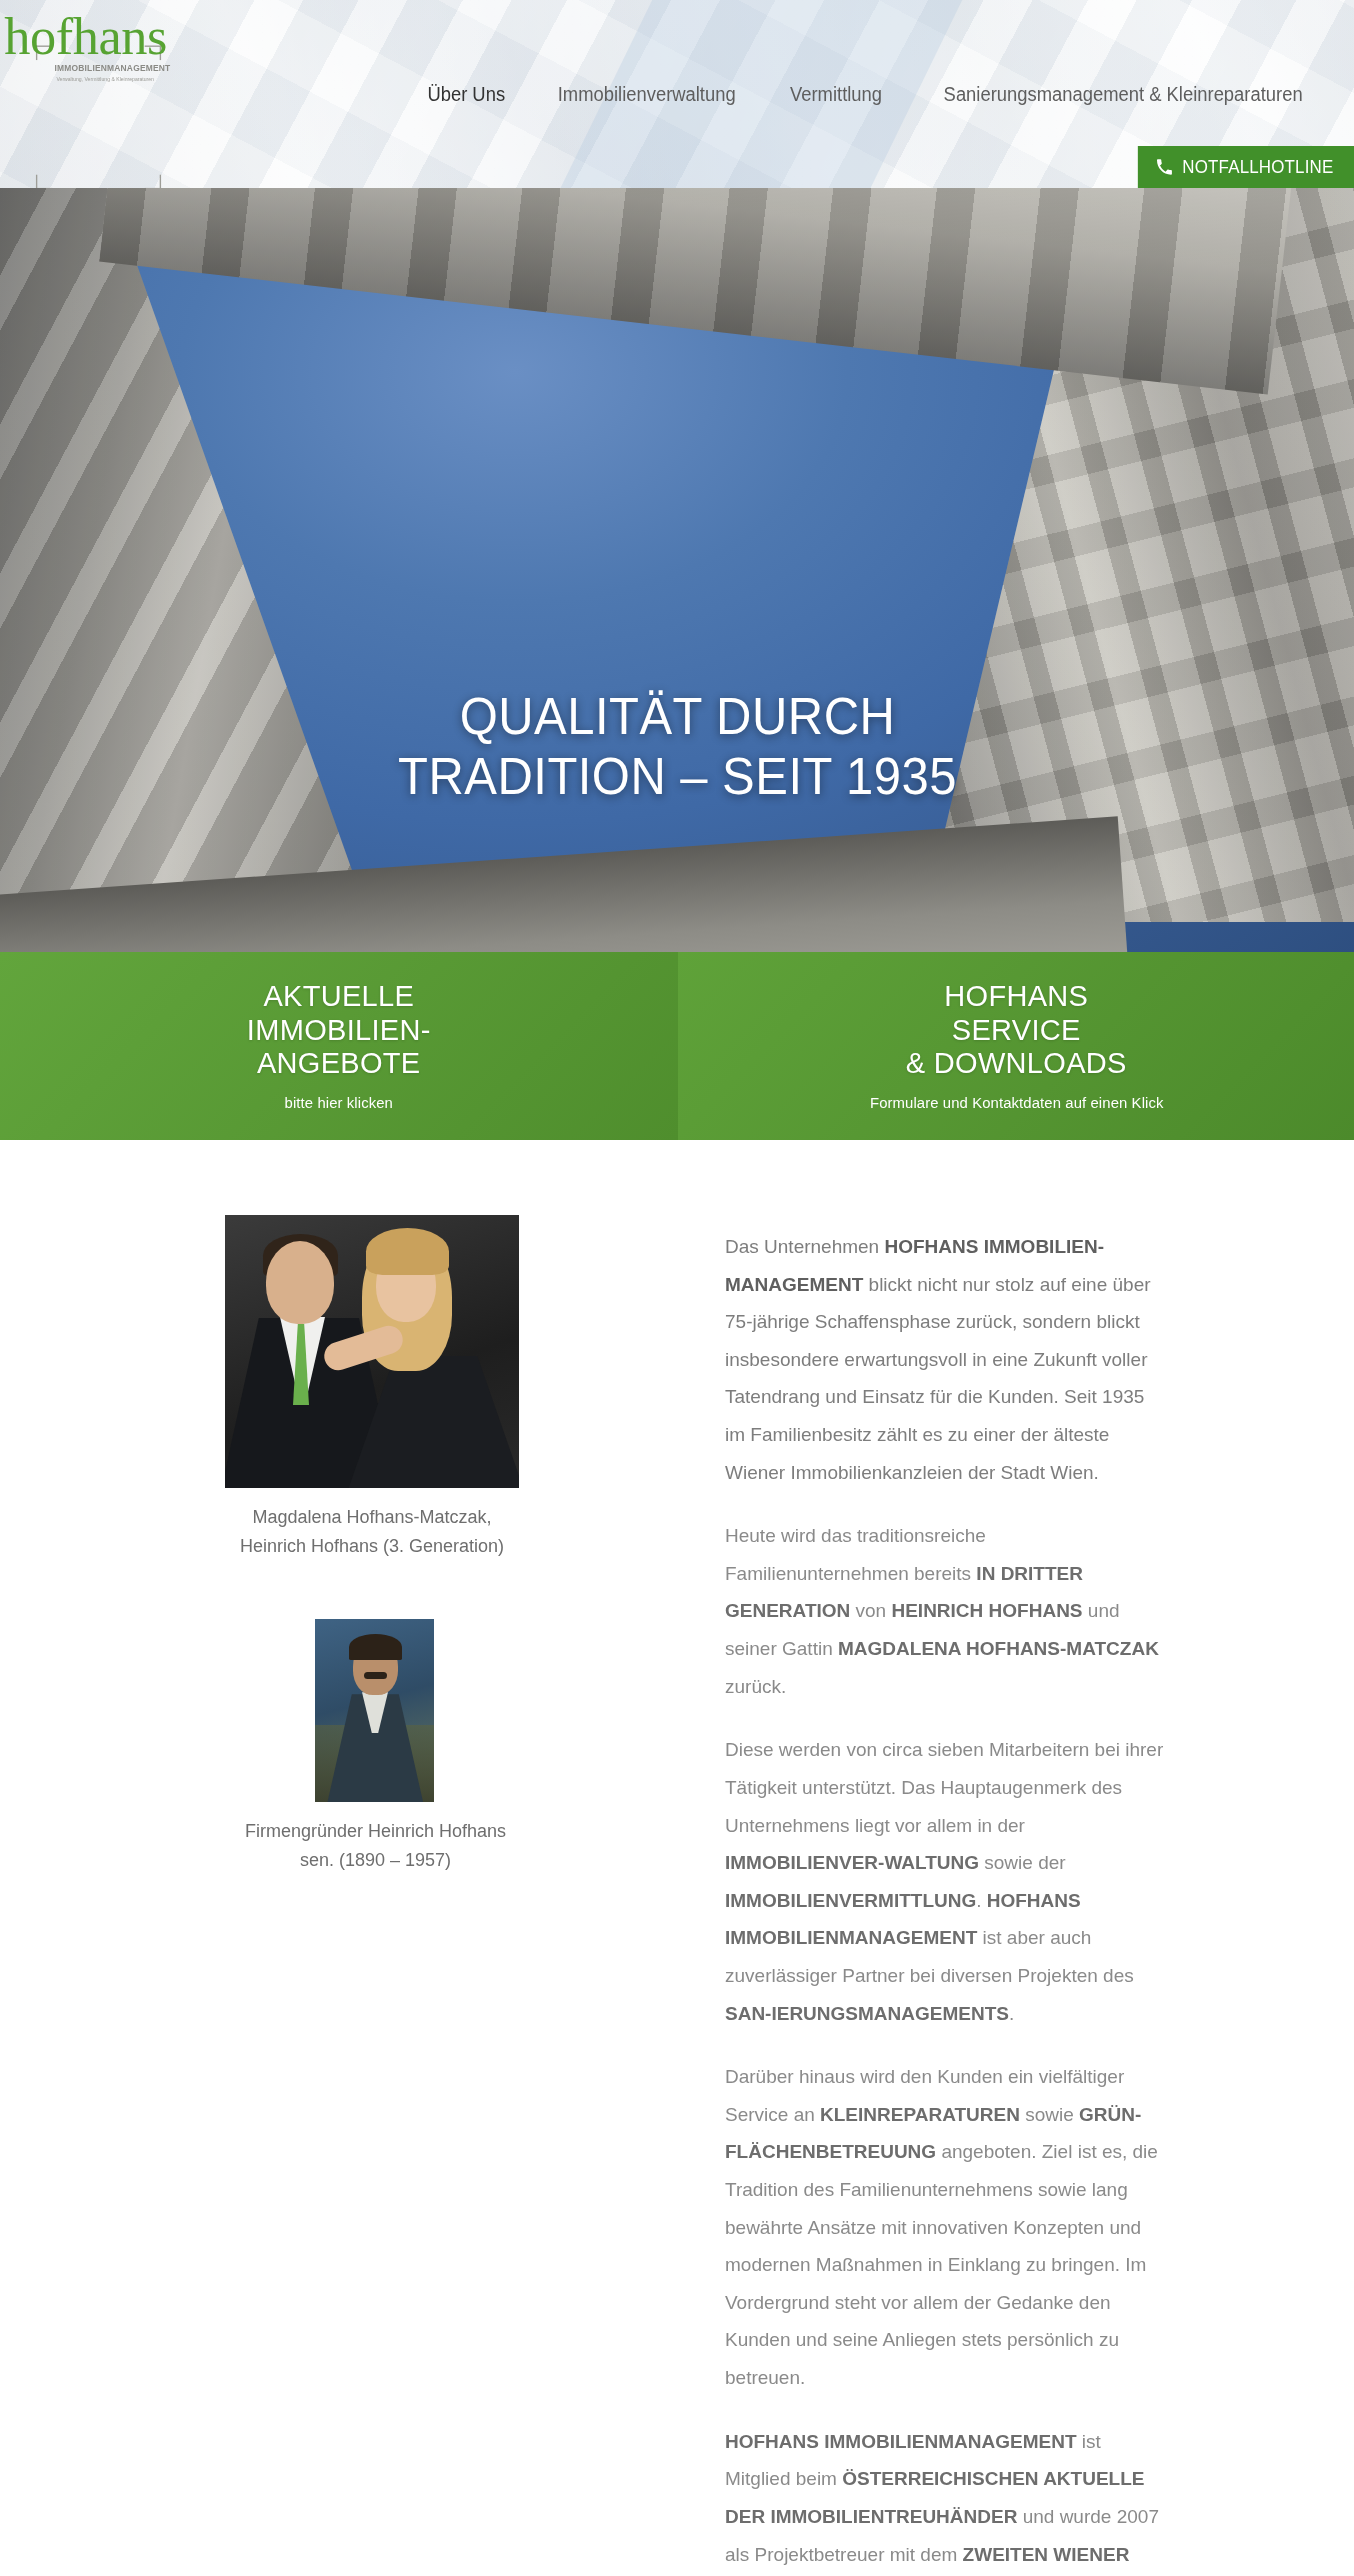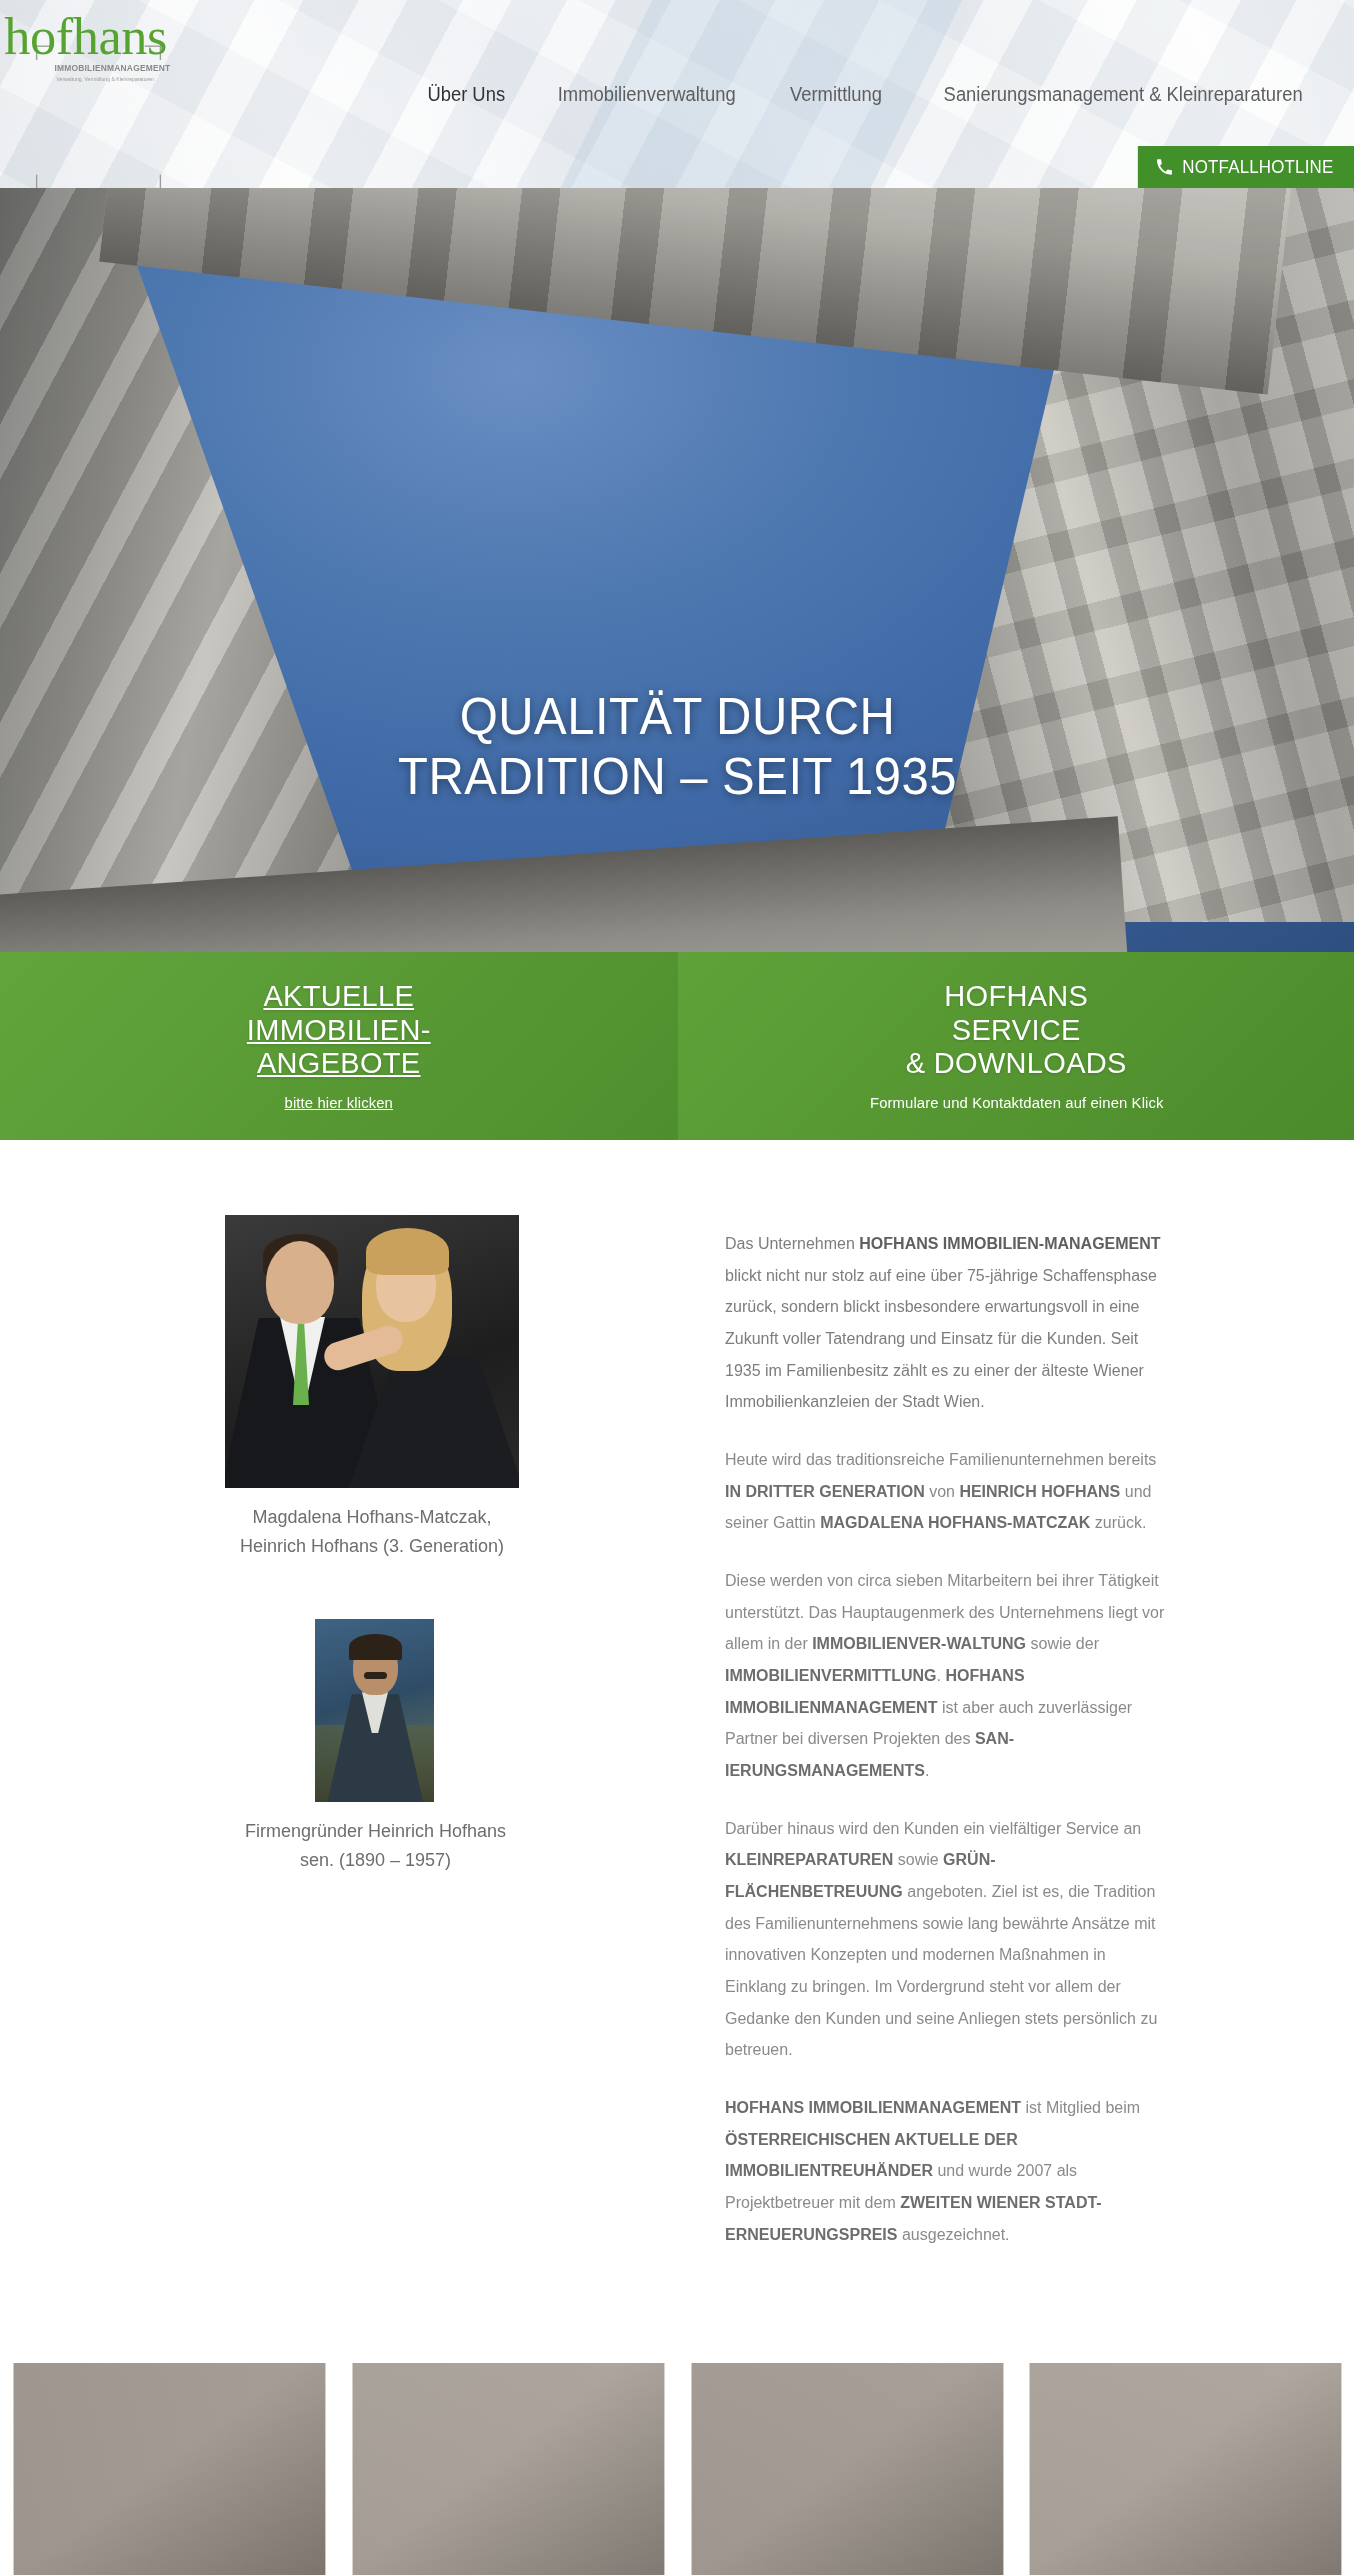--- a/index.html
+++ b/index.html
@@ -190,21 +190,21 @@
   
   .cta-row { display: flex; width: 1355px; height: 188px; }
   .cta {
     flex: 1 1 25%;
     color: #ffffff;
     text-align: center;
     padding-top: 28px;
     position: relative;
   }
   .cta.green { background: linear-gradient(135deg, #5b9e35 0%, #4e8c2c 100%); }
-  .cta.green.g2 { background: linear-gradient(135deg, #62a53c 0%, #4f8e2d 100%); text-decoration: underline; }
+  .cta.green.g2 { background: linear-gradient(135deg, #62a53c 0%, #4f8e2d 100%); }
   .cta.green.g3 { background: linear-gradient(135deg, #5fa239 0%, #4c8a2b 100%); }
   .cta.grey  { background: linear-gradient(135deg, #a79e96 0%, #9a918a 100%); }
   .cta-title {
     font-size: 29px;
     line-height: 1.16;
     letter-spacing: 0.3px;
     white-space: pre-line;
     text-shadow: 0 0.9px 2.8px rgba(0,0,0,0.16);
   }
   .cta-sub {
@@ -272,21 +272,21 @@
   .pp-bg { position:absolute; inset:0; background: linear-gradient(165deg,#3f6384 0%, #2f4c66 45%, #6d7b5d 100%); }
   .pp-bg2 { position:absolute; left:0; bottom:0; width:100%; height:42%; background: linear-gradient(180deg, rgba(90,98,64,0.6), rgba(58,62,44,0.92)); }
   .pp-head { position:absolute; left:38px; top:21px; width:45px; height:55px; border-radius:48% 48% 44% 44%; background:#b98f6b; }
   .pp-hair { position:absolute; left:34px; top:15px; width:53px; height:26px; border-radius:50% 50% 6% 6%; background:#2c2218; }
   .pp-mst  { position:absolute; left:49px; top:53px; width:22.6px; height:6.6px; border-radius:3.8px; background:#2c2218; }
   .pp-body { position:absolute; left:11.3px; top:75px; width:98px; height:113px; background:#2b3a45; clip-path: polygon(26% 0, 74% 0, 100% 100%, 0 100%); }
   .pp-shirt{ position:absolute; left:47px; top:73px; width:26px; height:41px; background:#dfe0da; clip-path: polygon(0 0, 100% 0, 62% 100%, 38% 100%); }
 
   .para {
     color: #8a8a8a;
-    font-size: 16px;
+    font-size: 19px;
     line-height: 1.98;
     margin-bottom: 26px;
     text-align: left;
   }
   .para b { color: #6d6d6d; font-weight: bold; }
   .para.first { color: #7d7d7d; }
   .para.first b { color: #5f5f5f; }
 
   
   .tiles { display: flex; width: 1355px; height: 212px; }

